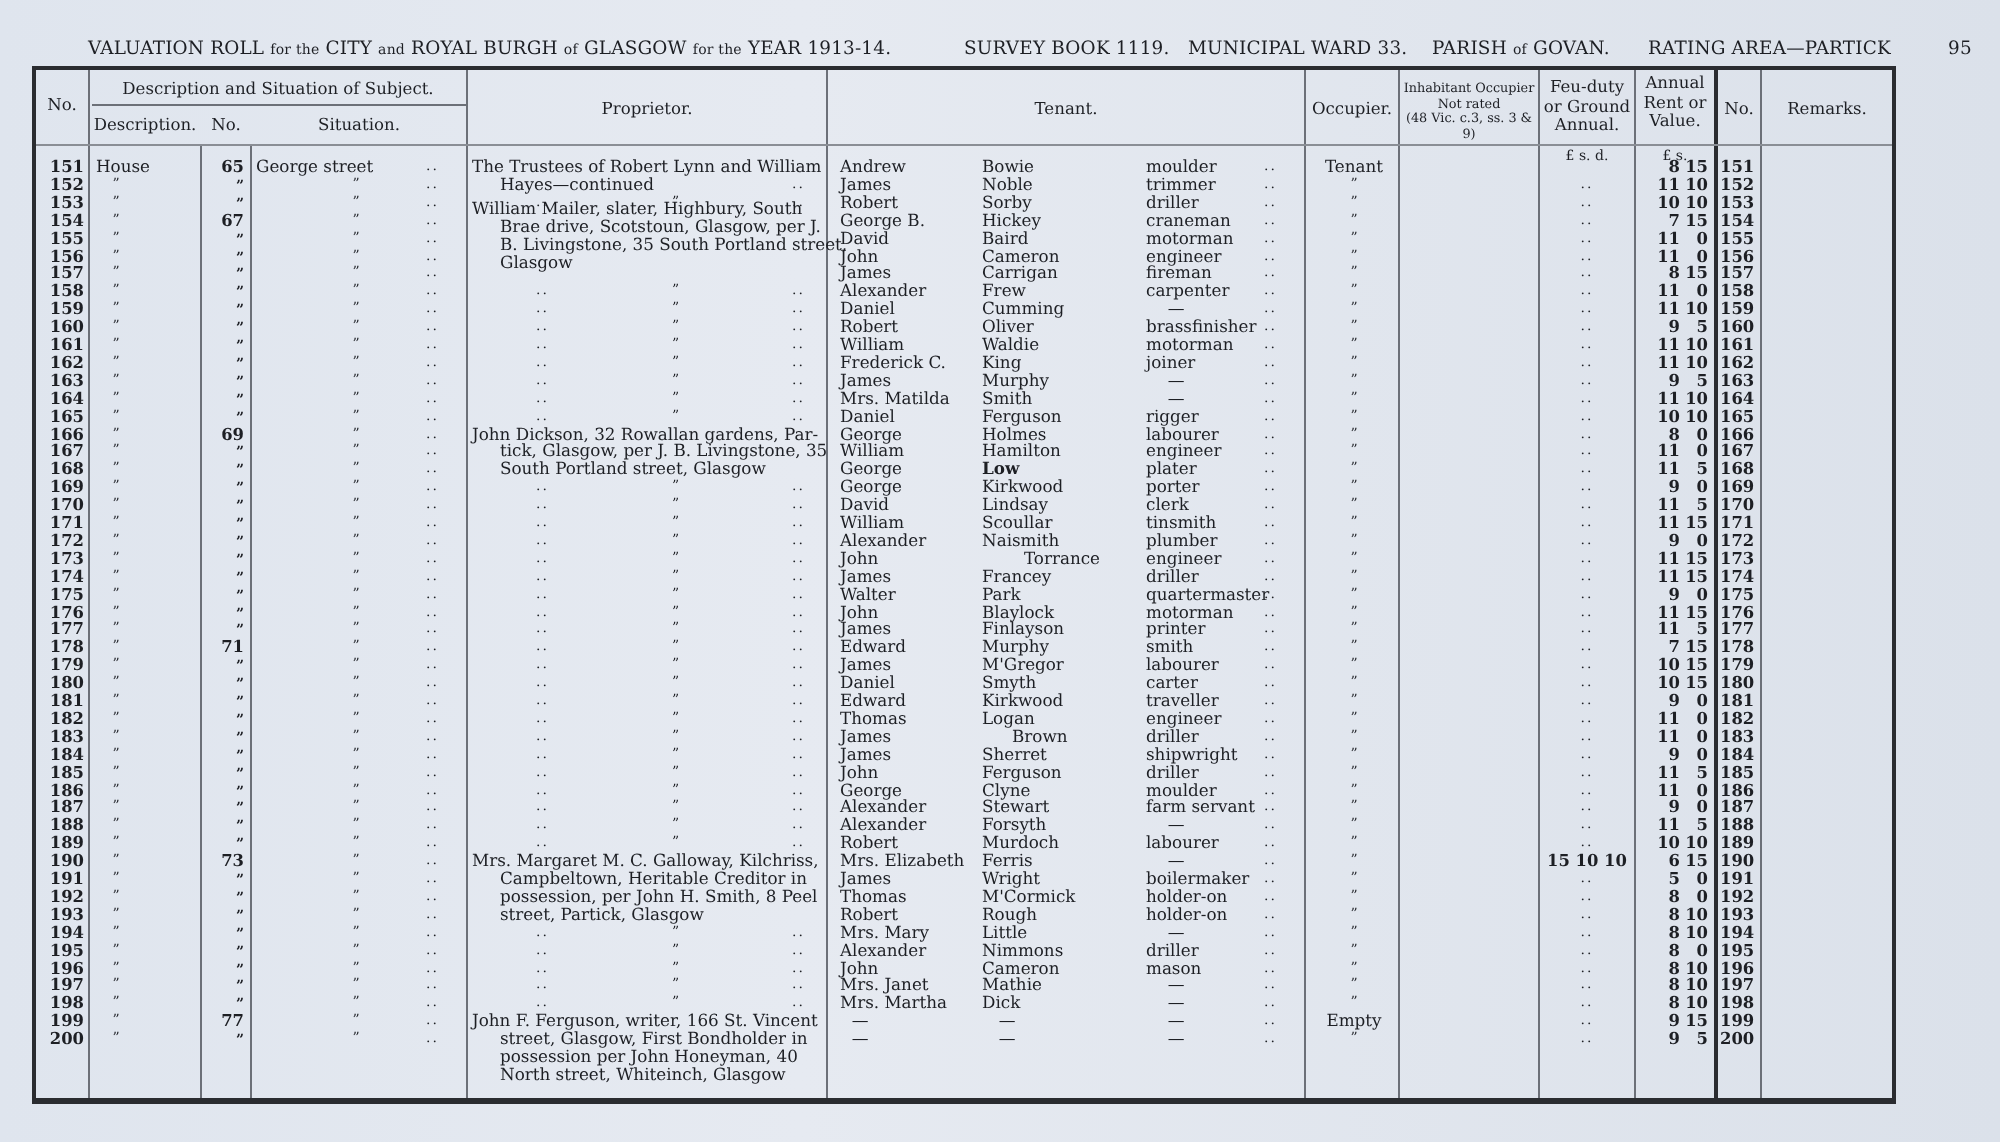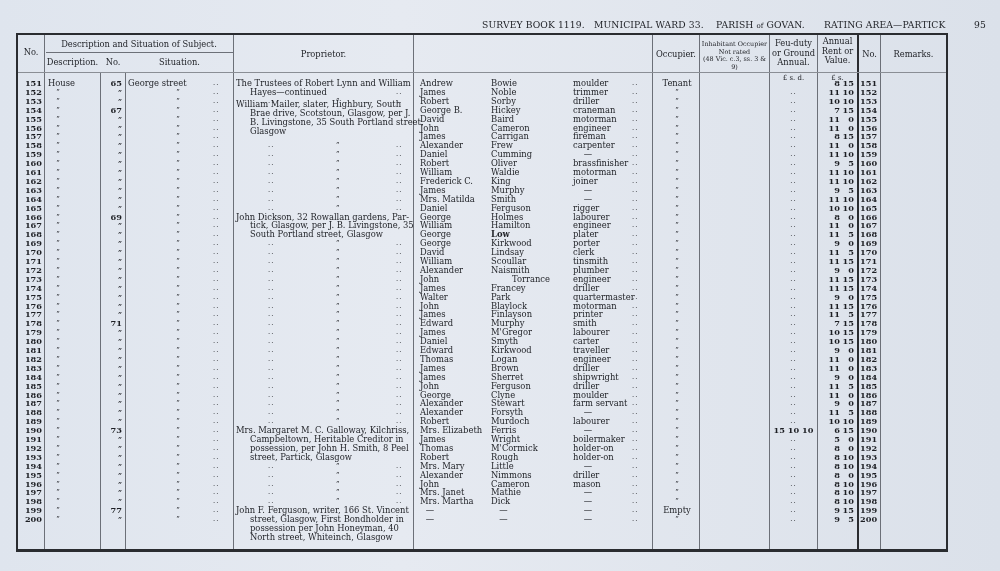--- a/index.html
+++ b/index.html
@@ -21,20 +21,31 @@
   .dots{font-size:7px;letter-spacing:1px;}
   .r{text-align:right;}
   .prop{position:absolute;font-size:8.4px;line-height:9.6px;text-align:justify;}
   .prop .ind{padding-left:14px;}
 </style>
 </head>
 <body>
 
 <div class="page">
   <div class="title">
+    <span style="left:0px">
+      <span style="position:static">VALUATION ROLL</span>
+      <span style="position:static" class="sc">for the</span>
+      <span style="position:static">CITY</span>
+      <span style="position:static" class="sc">and</span>
+      <span style="position:static">ROYAL BURGH</span>
+      <span style="position:static" class="sc">of</span>
+      <span style="position:static">GLASGOW</span>
+      <span style="position:static" class="sc">for the</span>
+      <span style="position:static">YEAR 1913-14.</span>
+    </span>
     <span style="left:438px">SURVEY BOOK 1119.</span>
     <span style="left:550px">MUNICIPAL WARD 33.</span>
     <span style="left:672px">
       <span style="position:static">PARISH</span>
       <span style="position:static" class="sc">of</span>
       <span style="position:static">GOVAN.</span>
     </span>
     <span style="left:780px">RATING AREA—PARTICK</span>
     <span style="left:930px">95</span>
   </div>
@@ -55,20 +66,21 @@
 
     <div class="hl" style="left:28px;width:187px;top:17px"></div>
     <div class="hl" style="left:0;width:928px;top:37px;background:#8a8e95"></div>
 
     <div class="hdr" style="left:0;width:26px;top:12px">No.</div>
     <div class="hdr" style="left:27px;width:188px;top:4px">Description and Situation of Subject.</div>
     <div class="hdr" style="left:27px;width:55px;top:22px">Description.</div>
     <div class="hdr" style="left:83px;width:24px;top:22px">No.</div>
     <div class="hdr" style="left:108px;width:107px;top:22px">Situation.</div>
     <div class="hdr" style="left:216px;width:179px;top:14px">Proprietor.</div>
+    <div class="hdr" style="left:396px;width:238px;top:14px">Tenant.</div>
     <div class="hdr" style="left:635px;width:46px;top:14px">Occupier.</div>
     <div class="hdr small" style="left:682px;width:69px;top:6px">
       <div>Inhabitant Occupier</div>
       <div>Not rated</div>
       <div>(48 Vic. c.3, ss. 3 &amp; 9)</div>
     </div>
     <div class="hdr" style="left:752px;width:47px;top:4px;line-height:9.5px">
       <div>Feu-duty</div>
       <div>or Ground</div>
       <div>Annual.</div>
@@ -664,21 +676,21 @@
           <span class="c dots" style="left: 250px;">..</span>
           <span class="c ditto" style="left: 318px;">”</span>
           <span class="c dots" style="left: 378px;">..</span>
         </div>
         <div class="row" style="top: 328.8px;">
           <span class="c num r" style="left: 2px; width: 22px;">183</span>
           <span class="c ditto" style="left: 30px; width: 20px; text-align: center;">”</span>
           <span class="c num r ditto" style="left: 84px; width: 20px; text-align: right;">”</span>
           <span class="c ditto" style="left: 110px; width: 100px; text-align: center;">”</span>
           <span class="c  " style="left: 402px; width: 80px;">James</span>
-          <span class="c  " style="left: 473px; width: 80px;">Brown</span>
+          <span class="c  " style="left: 488px; width: 80px;">Brown</span>
           <span class="c  " style="left: 555px; width: 80px;">driller</span>
           <span class="c ditto" style="left: 638px; width: 42px; text-align: center;">”</span>
           <span class="c dots" style="left: 752px; width: 47px; text-align: center;">..</span>
           <span class="c num r" style="left: 800px; width: 22px;">11</span>
           <span class="c num r" style="left: 822px; width: 14px;">0</span>
           <span class="c num " style="left: 842px; width: 20px;">183</span>
           <span class="c dots" style="left: 195px;">..</span>
           <span class="c dots" style="left: 614px;">..</span>
           <span class="c dots" style="left: 250px;">..</span>
           <span class="c ditto" style="left: 318px;">”</span>

